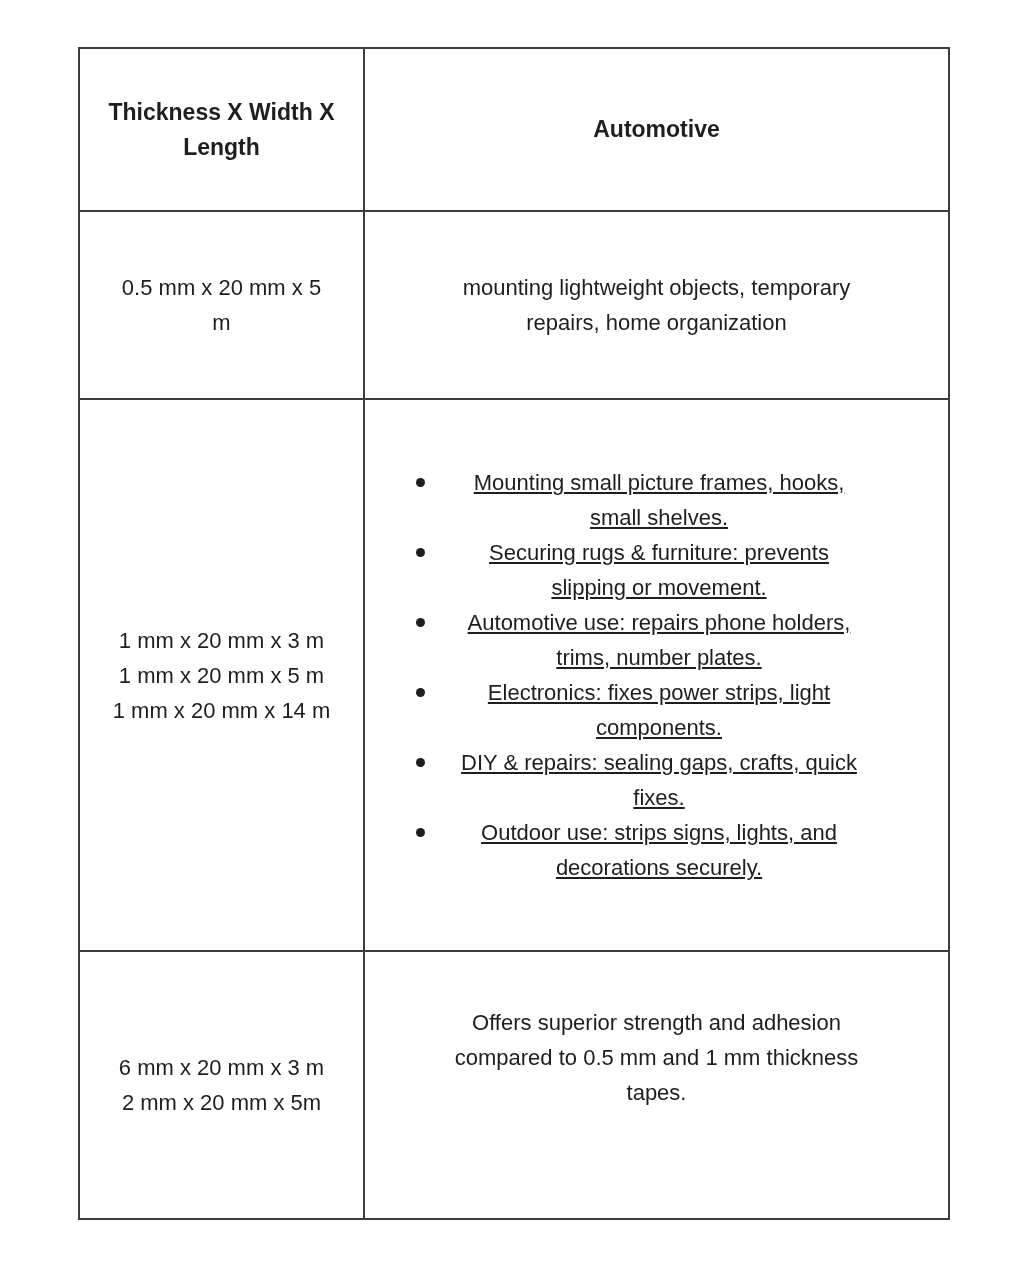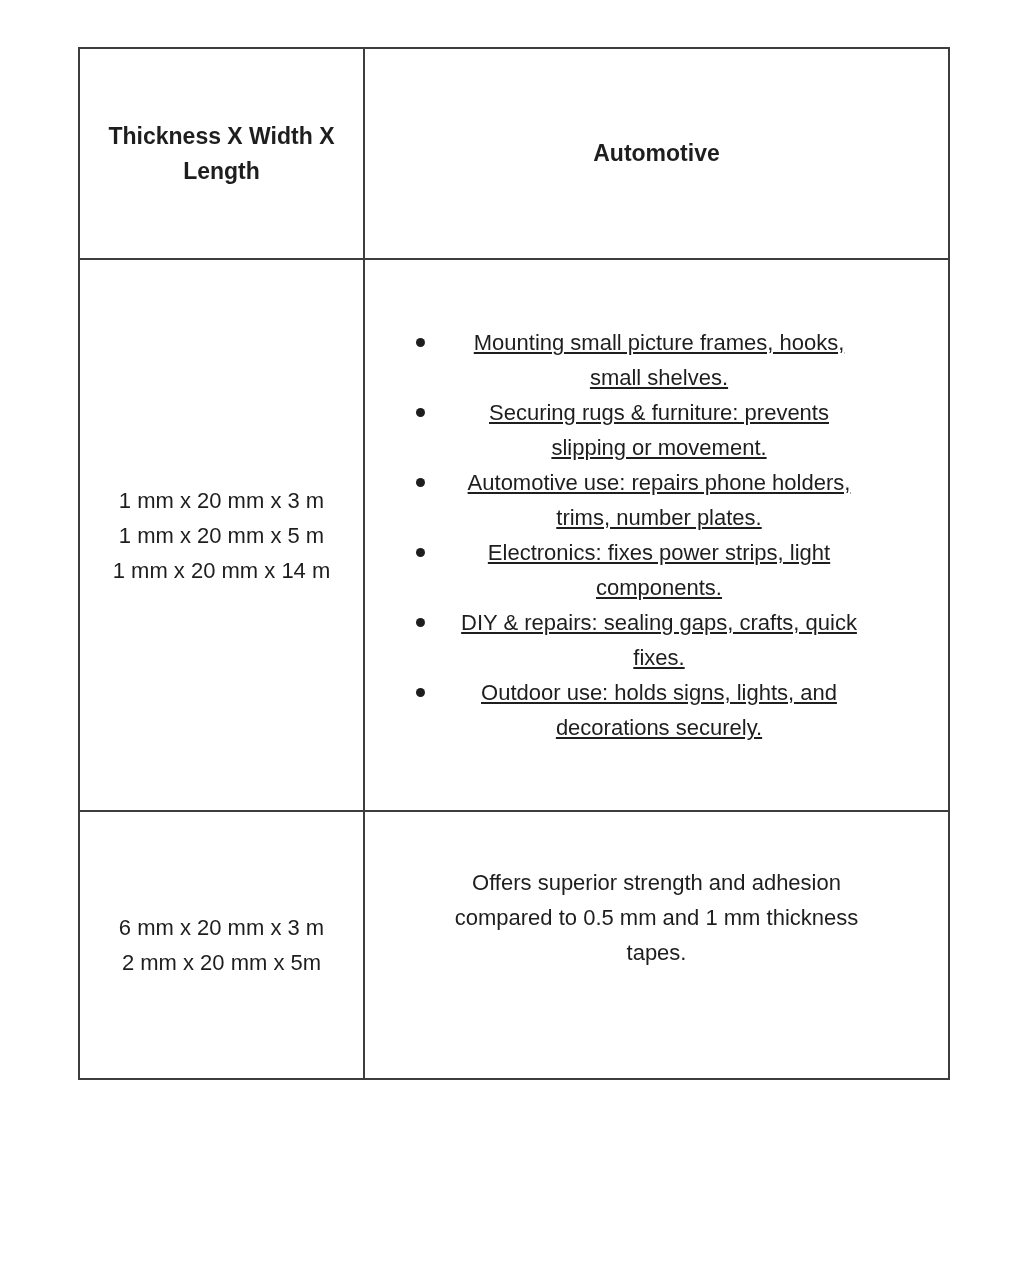--- a/index.html
+++ b/index.html
@@ -37,21 +37,21 @@
   .spec-table td {
     border: 2px solid #3d3d3d;
     vertical-align: middle;
     text-align: center;
     font-size: 22px;
     line-height: 35px;
     color: #1e1e1e;
     font-weight: 400;
   }
 
-  tr.row-header  { height: 211px; }
+  tr.row-header  { height: 163px; }
   tr.row-thin    { height: 188px; }
   tr.row-list    { height: 552px; }
   tr.row-thick   { height: 268px; }
 
   .spec-table th {
     font-weight: 700;
     font-size: 23px;
     line-height: 35px;
     padding: 0 20px;
   }
@@ -105,35 +105,41 @@
       <col class="col-size">
       <col class="col-app">
     </colgroup>
 
     <tbody>
         <tr class="row-header">
       <th>Thickness X Width X Length</th>
       <th>Automotive</th>
     </tr>
 
+    <tr class="row-thin">
+      <td class="cell-sizes">
+        <div class="size-line wrap">0.5 mm x 20 mm x 5 m</div>
+      </td>
+      <td class="cell-app-text">mounting lightweight objects, temporary repairs, home organization</td>
+    </tr>
 
     <tr class="row-list">
       <td class="cell-sizes">
         <div class="size-line">1 mm x 20 mm x 3 m</div>
         <div class="size-line">1 mm x 20 mm x 5 m</div>
         <div class="size-line">1 mm x 20 mm x 14 m</div>
       </td>
       <td class="cell-app-list">
         <ul class="app-bullets">
           <li>Mounting small picture frames, hooks, small shelves.</li>
           <li>Securing rugs &amp; furniture: prevents slipping or movement.</li>
           <li>Automotive use: repairs phone holders, trims, number plates.</li>
           <li>Electronics: fixes power strips, light components.</li>
           <li>DIY &amp; repairs: sealing gaps, crafts, quick fixes.</li>
-          <li>Outdoor use: holds signs, lights, and decorations securely.</li>
+          <li>Outdoor use: strips signs, lights, and decorations securely.</li>
         </ul>
       </td>
     </tr>
 
     <tr class="row-thick">
       <td class="cell-sizes">
         <div class="size-line">6 mm x 20 mm x 3 m</div>
         <div class="size-line">2 mm x 20 mm x 5m</div>
       </td>
       <td class="cell-app-text-bottom">Offers superior strength and adhesion compared to 0.5 mm and 1 mm thickness tapes.</td>

